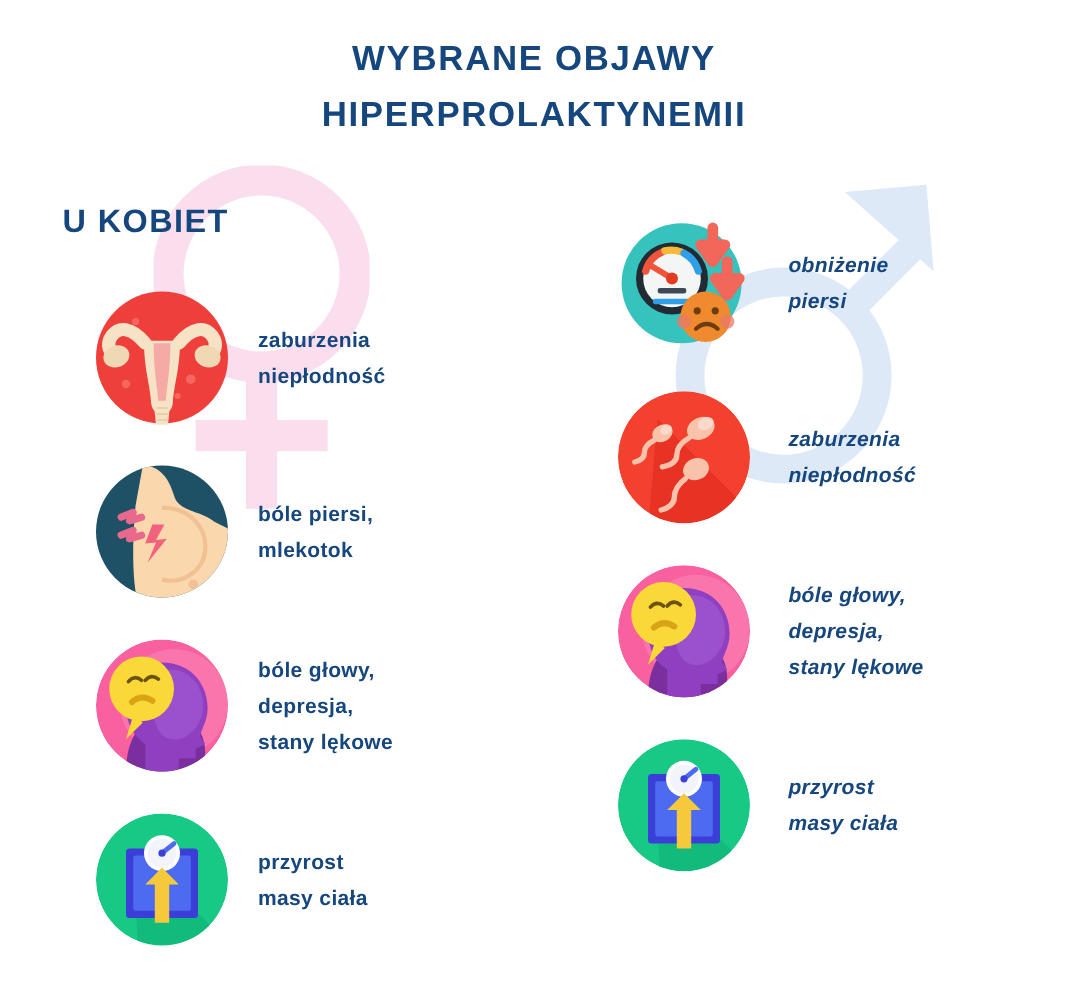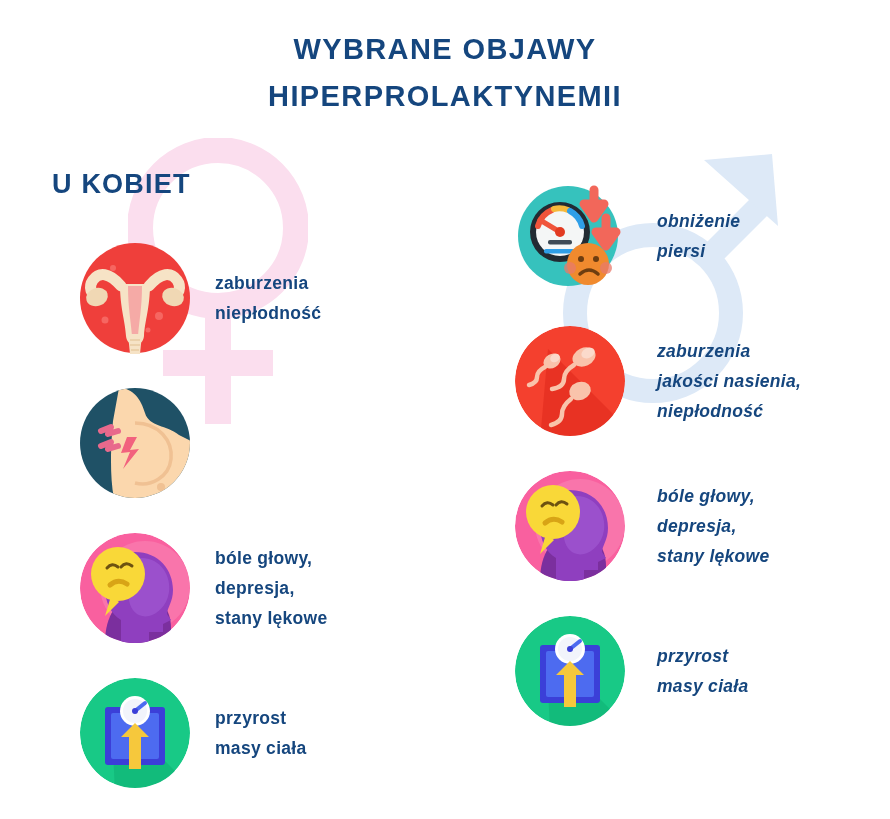--- a/index.html
+++ b/index.html
@@ -177,20 +177,24 @@
                 <rect x="0" y="0" width="120" height="120" fill="#1f5166"></rect>
                 <path d="M44 5 C58 5 66 16 70 30 C74 44 92 42 104 52 L120 60 L120 120 L40 120 C34 96 36 60 38 38 Z" fill="#fbd7ad"></path>
                 <path d="M60 40 C84 40 98 58 96 76 C94 94 76 104 60 100" fill="none" stroke="#f0c193" stroke-width="3.5"></path>
                 <circle cx="86" cy="104" r="4" fill="#f0c193"></circle>
 
                 <path d="M26 48 l10 -4 l-3 7 l10 -3" fill="none" stroke="#e8698c" stroke-width="6" stroke-linecap="round" stroke-linejoin="round"></path>
                 <path d="M26 63 l10 -4 l-3 7 l10 -3" fill="none" stroke="#e8698c" stroke-width="6" stroke-linecap="round" stroke-linejoin="round"></path>
                 <path d="M52 54 L46 70 L55 69 L48 86 L64 66 L55 67 L62 54 Z" fill="#f2627e"></path>
               </g>
             </svg>
+          </div>
+          <div class="row-label">
+            <span class="ln">bóle piersi,</span>
+            <span class="ln">mlekotok</span>
           </div>
         </div>
 
         <div class="row tall">
           <div class="icon-wrap">
             <svg width="120" height="120" viewBox="0 0 120 120">
               <defs>
                   <clipPath id="clipHeadL">
                     <circle cx="60" cy="60" r="55"></circle>
                   </clipPath>
@@ -306,21 +310,20 @@
                 </g>
                 <g fill="#fbdacb">
                   <ellipse cx="45" cy="37" rx="5" ry="4" transform="rotate(-30 45 37)"></ellipse>
                   <ellipse cx="78" cy="32" rx="7" ry="5" transform="rotate(-25 78 32)"></ellipse>
                 </g>
               </g>
             </svg>
           </div>
           <div class="row-label">
             <span class="ln">zaburzenia</span>
-            <span class="ln">jakości nasienia,</span>
             <span class="ln">niepłodność</span>
           </div>
         </div>
 
         <div class="row tall">
           <div class="icon-wrap">
             <svg width="120" height="120" viewBox="0 0 120 120">
               <defs>
                   <clipPath id="clipHeadR">
                     <circle cx="60" cy="60" r="55"></circle>

